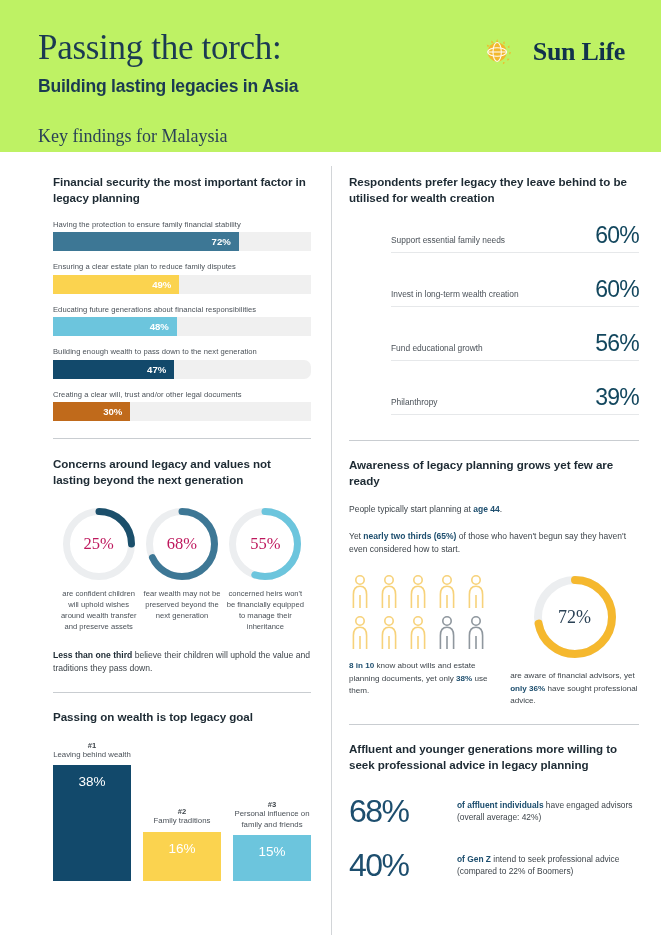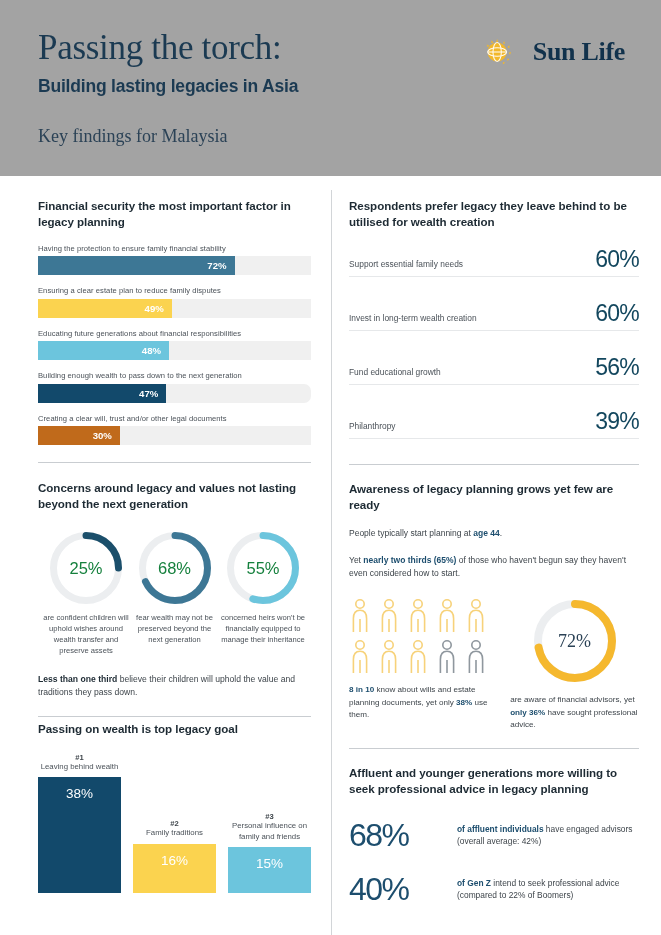--- a/index.html
+++ b/index.html
@@ -7,21 +7,21 @@
   body {
     font-family:"Liberation Sans", sans-serif;
     background:#ffffff;
     color:#2d3338;
     position:relative;
     overflow:hidden;
   }
 
   
   .header {
-    height:176px; background:#a3a3a3; position:relative;
+    height:152px; background:#bef264; position:relative;
     padding:30px 0 12px 38px;
   }
   .h-title {
     font-family:"Liberation Serif", serif;
     font-size:35px; color:#1b3a52; line-height:1.05;
     letter-spacing:-0.3px;
   }
   .h-sub {
     font-size:17.5px; font-weight:bold; color:#1b3a52;
     margin-top:9px; letter-spacing:-0.2px;
@@ -33,21 +33,21 @@
   .logo { position:absolute; right:36px; top:33px; display:flex; align-items:center; gap:14px; }
   .logo-mark { width:38px; height:38px; }
   .logo-text {
     font-family:"Liberation Serif", serif; font-weight:bold;
     font-size:26px; color:#11324c; letter-spacing:-0.3px;
   }
 
   
   .body-wrap { display:flex; padding:0; position:relative; }
   .col { padding:22px 0 0 0; }
-  .col-left { width:331px; padding-left:38px; padding-right:20px; }
+  .col-left { width:331px; padding-left:53px; padding-right:20px; }
   .col-right { width:330px; padding-left:18px; padding-right:22px; }
   .vdiv {
     position:absolute; left:331px; top:14px; width:1px; height:890px;
     background:#d2d5d8;
   }
 
   .sec-title {
     font-size:11.6px; font-weight:bold; color:#1d2a33;
     line-height:1.38; letter-spacing:-0.05px;
   }
@@ -60,35 +60,35 @@
   .bar-track { height:19px; background:#f0f0f0; position:relative; }
   .bar-fill {
     height:100%; display:flex; align-items:center; justify-content:flex-end;
     padding-right:8px; color:#fff; font-size:9.6px; font-weight:bold;
   }
 
   
   .vlist { margin-top:18px; }
   .vrow {
     display:flex; align-items:flex-end; justify-content:space-between;
-    border-bottom:1px solid #e6e8ea; padding-bottom:5px; margin-bottom:25px;
+    border-bottom:1px solid #e6e8ea; padding-bottom:5px; margin-bottom:25px;margin-left:42px;
   }
   .vrow-label { font-size:8.4px; color:#4a5158; padding-bottom:2px; }
   .vrow-val {
     font-size:23px; color:#13475e; letter-spacing:-0.8px;
     font-family:"Liberation Sans", sans-serif; line-height:1;
   }
 
   
   .donuts { display:flex; justify-content:space-between; margin-top:20px; padding:0 4px; }
   .donut-item { width:88px; text-align:center; }
   .donut { width:72px; height:72px; margin:0 auto; position:relative; }
   .donut-val {
     position:absolute; inset:0; display:flex; align-items:center; justify-content:center;
-    font-family:Liberation Sans, sans-serif; font-size:16.5px; color:#15803d;
+    font-family:Liberation Serif, serif; font-size:16.5px; color:#be185d;
   }
   .donut-cap { font-size:7.6px; color:#4a5158; line-height:1.45; margin-top:8px; }
   .note { font-size:8.6px; color:#3e454b; line-height:1.5; margin-top:17px; }
   .note b { font-weight:bold; color:#1d2a33; }
 
   
   .colchart { display:flex; align-items:flex-end; gap:12px; margin-top:16px; height:140px; }
   .colitem { flex:1; display:flex; flex-direction:column; justify-content:flex-end; height:100%; }
   .col-rank { font-size:7.6px; font-weight:bold; color:#3e454b; text-align:center; }
   .col-name { font-size:7.8px; color:#4a5158; text-align:center; line-height:1.3; margin-bottom:5px; }
@@ -221,21 +221,21 @@
             <div class="donut-cap">concerned heirs won't be financially equipped to manage their inheritance</div>
           </div>
         </div>
       <div class="note">
         <b>Less than one third</b><span> believe their children will uphold the value and traditions they pass down.</span>
       </div>
     </div>
 
     <div class="hr"></div>
 
-    <div style="margin-top:4px;">
+    <div style="margin-top:16px;">
       <div class="sec-title">Passing on wealth is top legacy goal</div>
       <div class="colchart" id="colchart">
           <div class="colitem">
             <div class="col-rank">#1</div>
             <div class="col-name">Leaving behind wealth</div>
             <div class="col-bar" style="height: 118px; background: rgb(18, 73, 107);">38%</div>
           </div>
           <div class="colitem">
             <div class="col-rank">#2</div>
             <div class="col-name">Family traditions</div>

